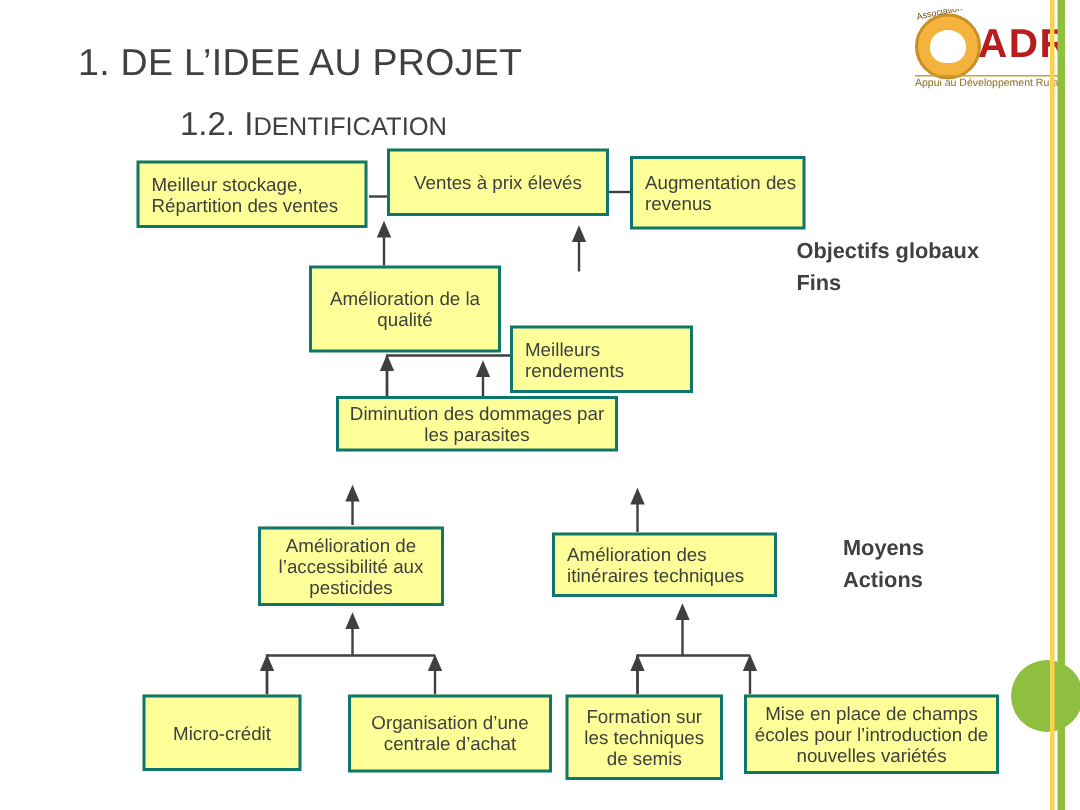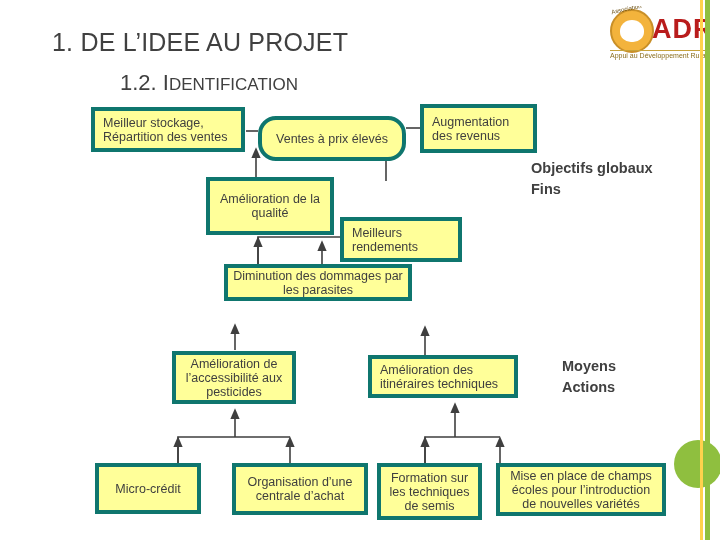--- a/index.html
+++ b/index.html
@@ -111,21 +111,21 @@
   .logo-line {
     position: absolute;
     left: 2px; top: 44px;
     width: 96px; height: 1px;
     background: #c6a23a;
   }
   
   .box {
     position: absolute;
     background: #ffff99;
-    border: 4px solid #0f766e;
+    border: 2px solid #0f766e;
     color: #3f3f3f;
     font-size: 12.5px;
     line-height: 14px;
     display: flex;
     align-items: center;
     justify-content: center;
     text-align: center;
     box-sizing: border-box;
     padding: 2px 4px;
   }
@@ -210,21 +210,21 @@
       <path d="M455,437 L455,407" marker-end="url(#arrow)"></path>
     </g>
   </svg>
 
   <div class="shadow" style="left:95px; top:110px; width:152px; height:44px;"></div>
   <div class="box left-align" style="left:91px; top:107px; width:154px; height:45px;">
     <span class="inner">Meilleur stockage, Répartition des ventes</span>
   </div>
 
   <div class="shadow" style="left:262px; top:110px; width:146px; height:44px;"></div>
-  <div class="box" style="left:258px; top:116px; width:148px; height:45px;border-radius:18px;">
+  <div class="box" style="left:258px; top:99px; width:148px; height:45px;">
     <span class="inner">Ventes à prix élevés</span>
   </div>
 
   <div class="shadow" style="left:424px; top:107px; width:115px; height:48px;"></div>
   <div class="box left-align" style="left:420px; top:104px; width:117px; height:49px;">
     <span class="inner">Augmentation des revenus</span>
   </div>
 
   <div class="shadow" style="left:210px; top:180px; width:126px; height:44px;"></div>
   <div class="box" style="left:206px; top:177px; width:128px; height:58px;">

